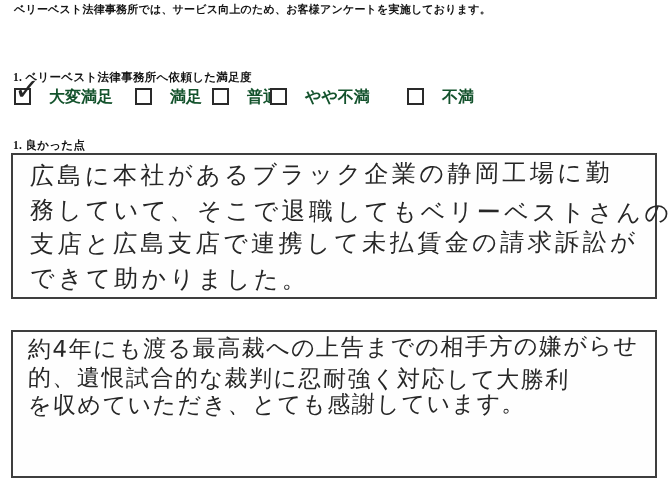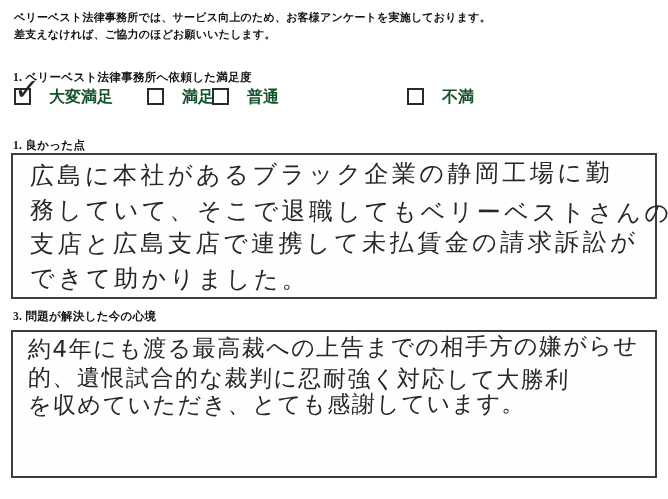--- a/index.html
+++ b/index.html
@@ -7,37 +7,37 @@
   .page {
     position:relative;
     width:668px; height:499px;
     background:#ffffff;
     overflow:hidden;
     font-family:"DejaVu Sans","Liberation Sans",sans-serif;
     color:#1c1c1c;
   }
   
   .intro {
-    position:absolute; left:14px; top:10px;
+    position:absolute; left:14px; top:2px;
     font-size:11px; line-height:16.5px; font-weight:600;
-    letter-spacing:0.2px; color:#141414;
+    letter-spacing:0.2px; color:#141414;text-align:right;
   }
   
   .q-label {
     position:absolute; left:13px;
     font-size:11.5px; font-weight:700; color:#141414;
     letter-spacing:0.3px;
     font-family:Liberation Serif, serif;
   }
   .q1-label { top:70px; }
   .q2-label { top:138px; }
   .q3-label { top:309px; }
   
   .option { position:absolute; top:88px; height:20px; white-space:nowrap; }
-  .opt-0 { left:14px; } .opt-1 { left:147px; } .opt-2 { left:212px; }
+  .opt-0 { left:14px; } .opt-1 { left:135px; } .opt-2 { left:212px; }
   .opt-3 { left:270px; } .opt-4 { left:363px;padding-left:44px; }
   .checkbox {
     display:inline-block; width:17px; height:17px;
     border:2px solid #2a2a2a; background:#fff; vertical-align:top;
   }
   .option-label {
     display:inline-block; margin-left:18px; vertical-align:top;
     font-size:16px; line-height:18px; font-weight:700; color:#14532d;
   }
   .checkmark {
@@ -62,54 +62,55 @@
   .hand-line:nth-child(3) { transform:rotate(-0.2deg) skewX(-2.5deg); }
   .hand-line:nth-child(4) { transform:rotate(0.3deg) skewX(-1deg); }
 </style>
 </head>
 <body>
 
 <div class="page">
 
   <div class="intro">
     <div>ベリーベスト法律事務所では、サービス向上のため、お客様アンケートを実施しております。</div>
-    <div>差支えなければ、ご協力のほどお願いいたします。</div>
   </div>
 
   <div class="q-label q1-label">1. ベリーベスト法律事務所へ依頼した満足度</div>
 
   <div class="option opt-0">
     <span class="checkbox"></span><span class="option-label">大変満足</span>
   </div>
   <span class="checkmark">✓</span>
 
   <div class="option opt-1">
     <span class="checkbox"></span><span class="option-label">満足</span>
   </div>
 
   <div class="option opt-2">
     <span class="checkbox"></span><span class="option-label">普通</span>
   </div>
 
+  <div class="option opt-3">
+    <span class="checkbox"></span><span class="option-label">やや不満</span>
+  </div>
 
   <div class="option opt-4">
     <span class="checkbox"></span><span class="option-label">不満</span>
   </div>
 
   <div class="q-label q2-label">1. 良かった点</div>
   <div class="answer-box box-q2">
     <div class="hand-lines">
       <div class="hand-line">広島に本社があるブラック企業の静岡工場に勤</div>
       <div class="hand-line">務していて、そこで退職してもベリーベストさんの静岡</div>
       <div class="hand-line">支店と広島支店で連携して未払賃金の請求訴訟が</div>
       <div class="hand-line">できて助かりました。</div>
     </div>
   </div>
 
-  <div class="q-label q3-label">3. 問題が解決した今の心境</div>
   <div class="answer-box box-q3">
     <div class="hand-lines">
       <div class="hand-line">約4年にも渡る最高裁への上告までの相手方の嫌がらせ</div>
       <div class="hand-line">的、遺恨試合的な裁判に忍耐強く対応して大勝利</div>
       <div class="hand-line">を収めていただき、とても感謝しています。</div>
     </div>
   </div>
 
 </div>
 

